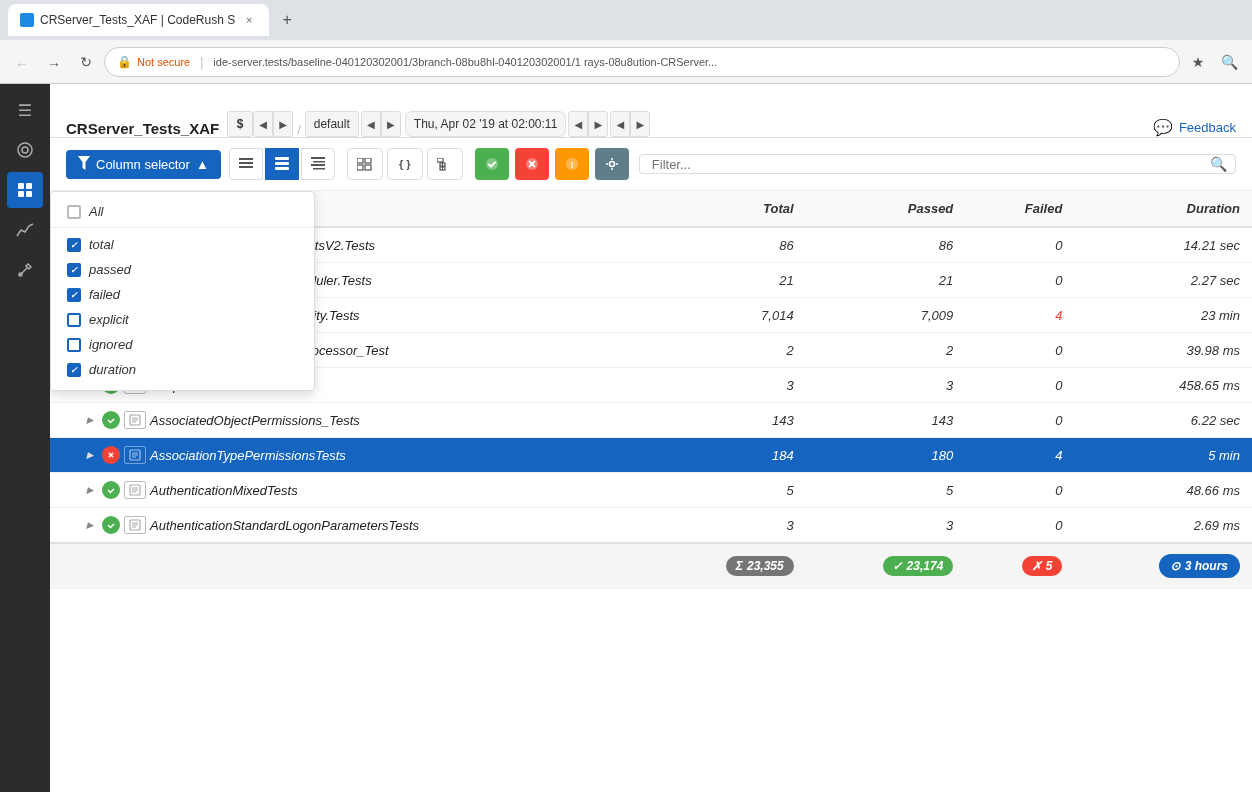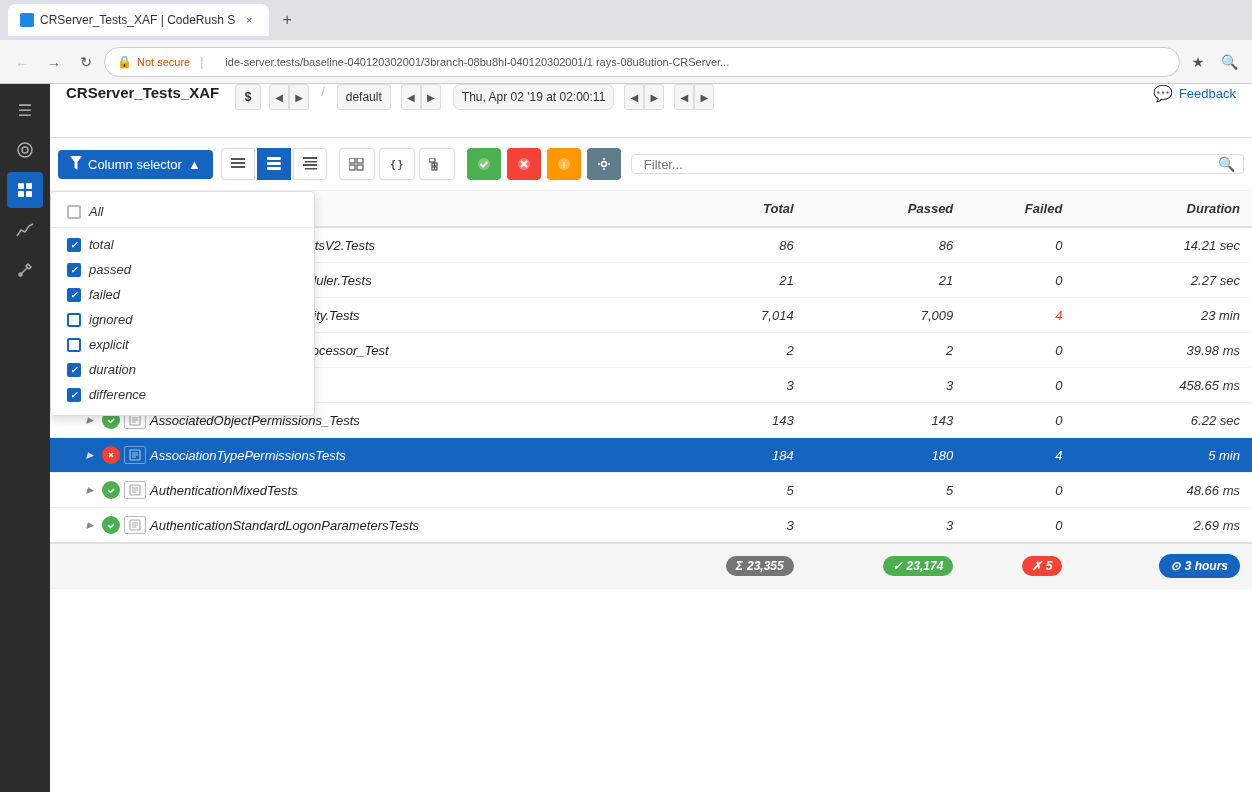--- a/index.html
+++ b/index.html
@@ -11,46 +11,46 @@
     .tab { display: flex; align-items: center; background: #ffffff; border-radius: 8px 8px 0 0; padding: 0 12px; height: 32px; font-size: 12px; color: #333; gap: 6px; min-width: 180px; }
     .tab-favicon { width: 14px; height: 14px; background: #1e88e5; border-radius: 2px; flex-shrink: 0; }
     .tab-title { flex: 1; overflow: hidden; text-overflow: ellipsis; white-space: nowrap; }
     .tab-close { width: 16px; height: 16px; display: flex; align-items: center; justify-content: center; border-radius: 50%; cursor: pointer; font-size: 11px; color: #666; }
     .new-tab-btn { width: 28px; height: 28px; display: flex; align-items: center; justify-content: center; border-radius: 50%; cursor: pointer; color: #555; font-size: 16px; }
     .browser-controls { display: flex; align-items: center; height: 44px; background: #f5f5f5; padding: 0 8px; gap: 4px; border-bottom: 1px solid #ccc; }
     .nav-btn { width: 28px; height: 28px; display: flex; align-items: center; justify-content: center; border-radius: 50%; cursor: pointer; color: #555; font-size: 14px; border: none; background: none; }
     .nav-btn.disabled { color: #bbb; cursor: default; }
     .address-bar { flex: 1; height: 30px; border: 1px solid #ccc; border-radius: 20px; background: #fff; display: flex; align-items: center; padding: 0 12px; font-size: 12px; color: #333; gap: 6px; }
     .address-bar-icon { width: 14px; height: 14px; color: #666; flex-shrink: 0; }
-    .address-text { flex: 1; color: #555; font-size: 11px; overflow: hidden; text-overflow: ellipsis; white-space: nowrap; margin-left: 12px; }
+    .address-text { flex: 1; color: #555; font-size: 11px; overflow: hidden; text-overflow: ellipsis; white-space: nowrap; }
 
     
     .app-container { display: flex; flex: 1; overflow: hidden; background: #fff; }
     .left-sidebar { width: 50px; background: #2c2c2c; display: flex; flex-direction: column; align-items: center; padding: 8px 0; gap: 4px; }
     .sidebar-icon { width: 36px; height: 36px; display: flex; align-items: center; justify-content: center; border-radius: 4px; cursor: pointer; color: #aaa; font-size: 16px; }
     .sidebar-icon.active { background: #1565c0; color: #fff; }
 
     
     .main-content { flex: 1; display: flex; flex-direction: column; overflow: hidden; }
 
     
-    .header-bar { display: flex; align-items: flex-start; height: 54px; background: #fff; border-bottom: 1px solid #ddd; padding: 0 16px; gap: 8px; }
+    .header-bar { display: flex; align-items: flex-end; height: 54px; background: #fff; border-bottom: 1px solid #ddd; padding: 0 16px; gap: 0; }
     .project-title { font-size: 15px; font-weight: 600; color: #222; margin-right: 8px; }
     .nav-chip { display: flex; align-items: center; gap: 2px; }
     .dollar-btn { width: 26px; height: 26px; background: #f5f5f5; border: 1px solid #ddd; border-radius: 3px; display: flex; align-items: center; justify-content: center; cursor: pointer; font-size: 12px; font-weight: bold; color: #333; }
     .arrow-btn { width: 20px; height: 26px; background: #f5f5f5; border: 1px solid #ddd; display: flex; align-items: center; justify-content: center; cursor: pointer; font-size: 10px; color: #555; }
     .arrow-btn:first-child { border-radius: 3px 0 0 3px; }
     .arrow-btn:last-child { border-radius: 0 3px 3px 0; }
     .slash-sep { color: #bbb; margin: 0 4px; }
     .branch-badge { height: 26px; background: #f5f5f5; border: 1px solid #ddd; border-radius: 3px; display: flex; align-items: center; padding: 0 8px; font-size: 12px; color: #333; }
     .date-badge { height: 26px; background: #f5f5f5; border: 1px solid #ddd; border-radius: 7px; display: flex; align-items: center; padding: 0 8px; font-size: 12px; color: #333; }
     .feedback-btn { margin-left: auto; display: flex; align-items: center; gap: 6px; background: none; border: none; cursor: pointer; color: #1565c0; font-size: 13px; font-weight: 500; }
 
     
-    .toolbar { display: flex; align-items: center; gap: 8px; padding: 10px 8px; background: #fff; border-bottom: 1px solid #eee; }
+    .toolbar { display: flex; align-items: center; gap: 8px; padding: 10px 16px; background: #fff; border-bottom: 1px solid #eee; }
     .column-selector-btn { display: flex; align-items: center; gap: 6px; background: #1565c0; color: #fff; border: none; border-radius: 4px; padding: 6px 12px; cursor: pointer; font-size: 13px; font-weight: 500; }
     .view-btn-group { display: flex; gap: 2px; }
     .view-btn { width: 34px; height: 32px; background: #fff; border: 1px solid #ddd; display: flex; align-items: center; justify-content: center; cursor: pointer; color: #555; font-size: 13px; }
     .view-btn:first-child { border-radius: 4px 0 0 4px; }
     .view-btn:last-child { border-radius: 0 4px 4px 0; }
     .view-btn.active, .view-btn:hover { background: #1565c0; color: #fff; border-color: #1565c0; }
     .filter-status-btn { width: 34px; height: 32px; border: none; border-radius: 4px; display: flex; align-items: center; justify-content: center; cursor: pointer; font-size: 16px; margin-right: 2px; }
     .filter-status-btn.passed { background: #4caf50; color: #fff; }
     .filter-status-btn.failed { background: #f44336; color: #fff; }
     .filter-status-btn.warning { background: #ff9800; color: #fff; }
@@ -291,33 +291,29 @@
           <div class="panel-item">
             <div class="cb checked"></div>
             <span class="panel-item-label">passed</span>
           </div>
           <div class="panel-item">
             <div class="cb checked"></div>
             <span class="panel-item-label">failed</span>
           </div>
           <div class="panel-item">
             <div class="cb unchecked"></div>
-            <span class="panel-item-label">ignored</span>
+            <span class="panel-item-label">explicit</span>
           </div>
           <div class="panel-item">
             <div class="cb unchecked"></div>
-            <span class="panel-item-label">explicit</span>
+            <span class="panel-item-label">ignored</span>
           </div>
           <div class="panel-item">
             <div class="cb checked"></div>
             <span class="panel-item-label">duration</span>
-          </div>
-          <div class="panel-item">
-            <div class="cb checked"></div>
-            <span class="panel-item-label">difference</span>
           </div>
         </div>
 
         <div class="data-table-container">
           <table class="data-table">
             <thead>
               <tr>
                 <th style="width:50%;padding-left:60px;">
                   <div class="th-name">
                     <span>Name</span>

